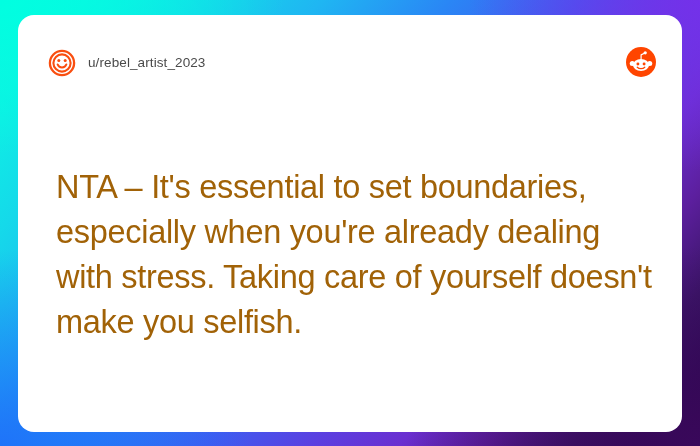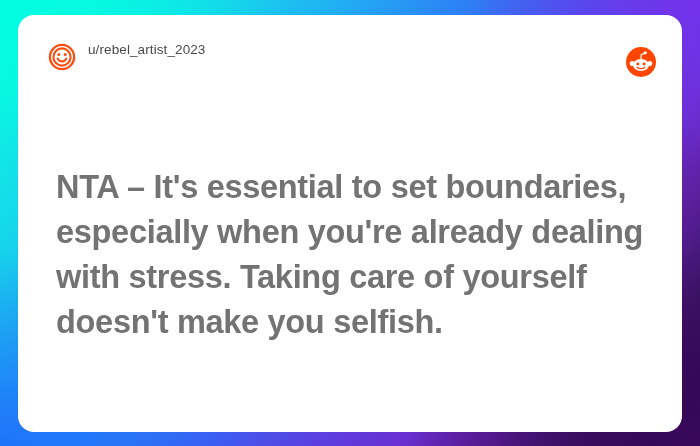--- a/index.html
+++ b/index.html
@@ -56,20 +56,21 @@
     z-index: 2;
   }
 
   .card-header {
     position: absolute;
     left: 30px;
     top: 28px;
     right: 26px;
     height: 40px;
     display: flex;
+    align-items: center;
   }
 
   .avatar {
     width: 28px;
     height: 28px;
     flex: 0 0 28px;
     display: block;
   }
 
   .username {
@@ -90,23 +91,23 @@
     display: block;
   }
 
   .quote-text {
     position: absolute;
     left: 38px;
     top: 150px;
     right: 30px;
     font-size: 32.5px;
     line-height: 45px;
-    color: #737373;
+    color: #a16207;
     letter-spacing: -0.3px;
-    font-weight: 700;
+    font-weight: 400;
     margin: 0;
   }
 </style>
 </head>
 <body>
 
 <div id="screenshot">
 
   <div class="card">
 

